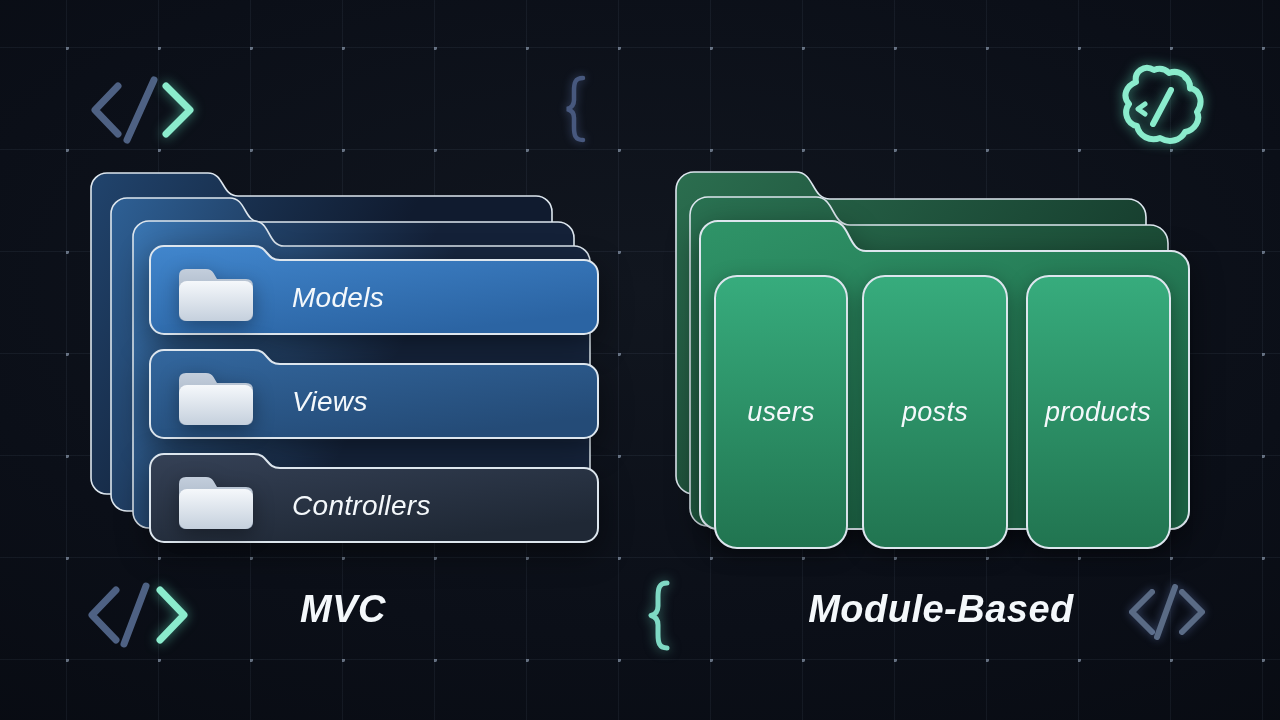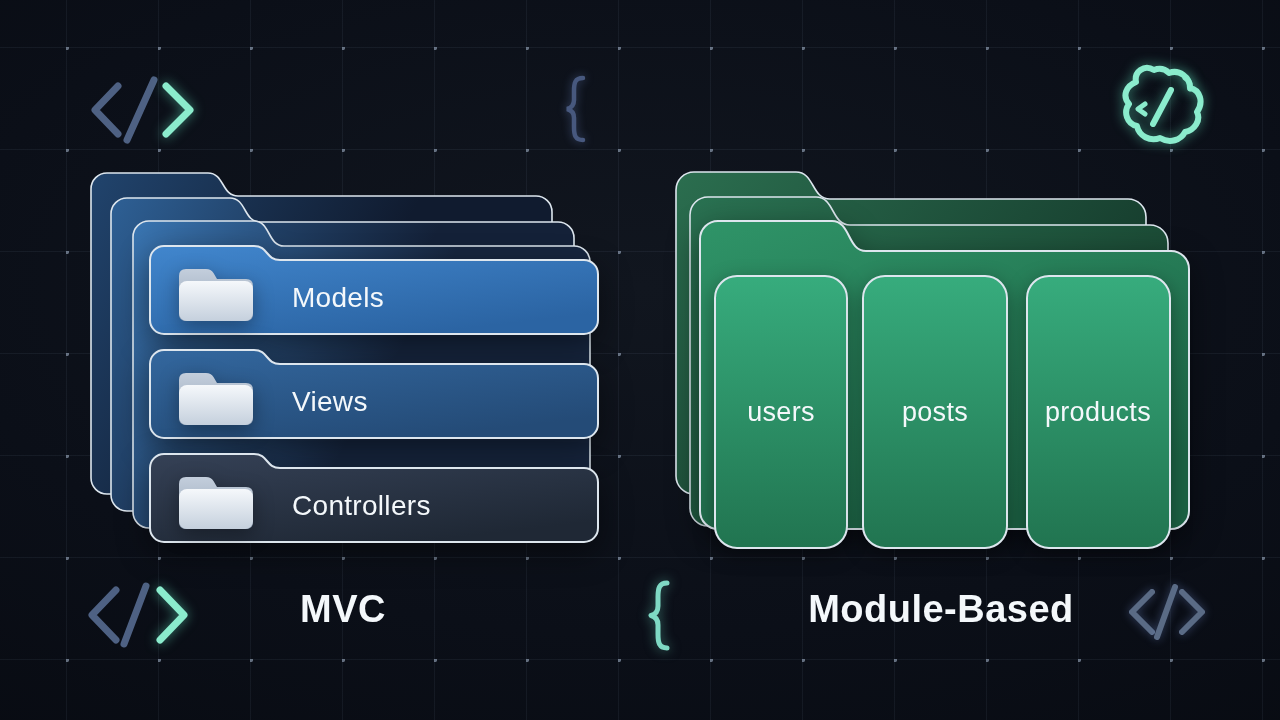--- a/index.html
+++ b/index.html
@@ -1,19 +1,20 @@
 <!DOCTYPE html>
 <html style="--bg_center: #11161f; --bg_mid: #0b0f18; --bg_edge: #080b12; --grid_line: #96A8C614; --grid_dot: #BCCEE67d; --stroke_light: #dde6ee; --text: #f4f8fb; --slate_icon: #4e6183; --slate_icon_dim: #5a6b85; --mint_icon: #8beccd; --teal_brace: #7fd9c4; --brace_slate: #47587e; --blue_l1_a: #21446d; --blue_l1_b: #101b2f; --blue_l2_a: #2e6095; --blue_l2_b: #142138; --blue_l3_a: #3a76b3; --blue_l3_b: #17263f; --models_a: #4186cd; --models_b: #2b64a3; --views_a: #33679e; --views_b: #244b77; --controllers_a: #354156; --controllers_b: #1f2835; --green_back_a: #2b6e4f; --green_back_b: #173f2f; --green_mid_a: #2a7252; --green_mid_b: #1b4a35; --green_front_a: #2f9468; --green_front_b: #1c6244; --card_a: #37ac7d; --card_b: #217450; --icon_back_a: #c3cedc; --icon_back_b: #93a2b5; --icon_front_a: #f5f8fb; --icon_front_b: #c5d0dd;"><head>
 <meta charset="utf-8">
 <style>
   html,body{margin:0;padding:0;background:#05070c;}
   .stage{
     position:relative;width:1280px;height:720px;overflow:hidden;
     background:radial-gradient(90% 80% at 50% 40%, var(--bg_center) 0%, var(--bg_mid) 60%, var(--bg_edge) 100%);
     font-family:"Liberation Sans", sans-serif;
+    font-style:italic;
   }
   .grid{
     position:absolute;inset:0;
     background-image:
       radial-gradient(circle at 1px 1px, var(--grid_dot) 0 1.7px, transparent 2.5px),
       linear-gradient(to right, var(--grid_line) 1px, transparent 1px),
       linear-gradient(to bottom, var(--grid_line) 1px, transparent 1px);
     background-size:92px 102px, 92px 102px, 92px 102px;
     background-position:66px 47px, 66px 0px, 0px 47px;
   }

